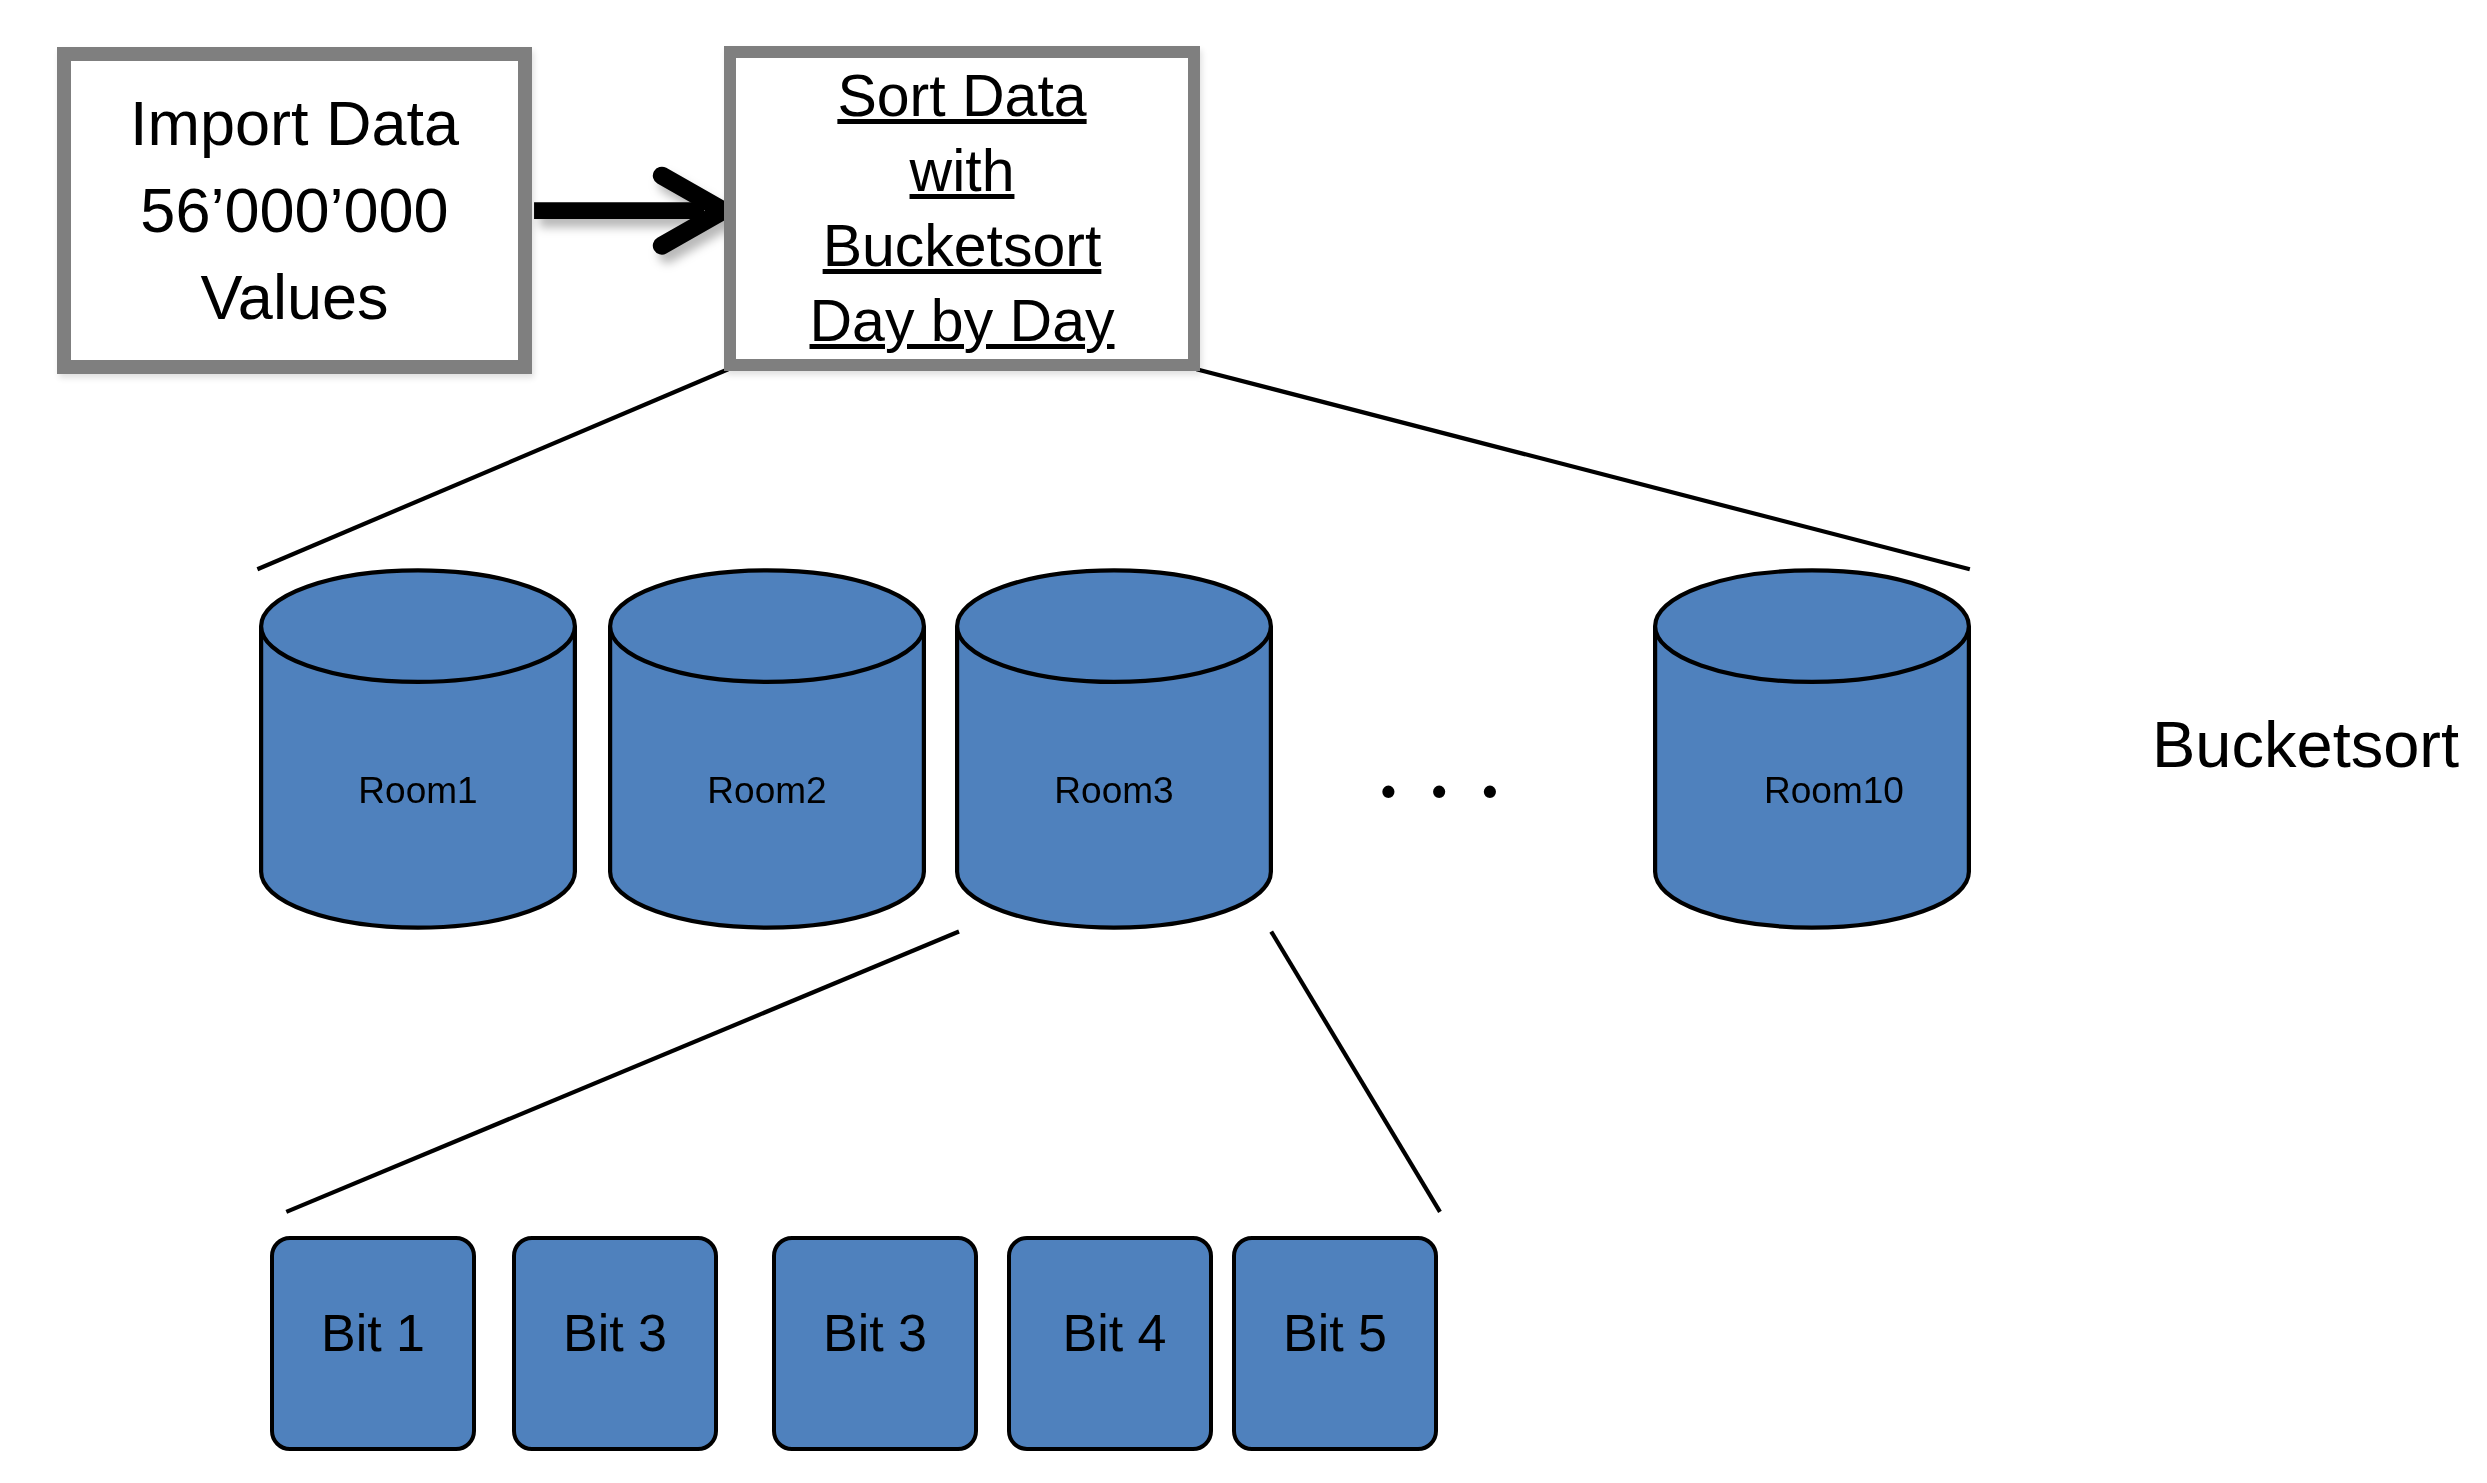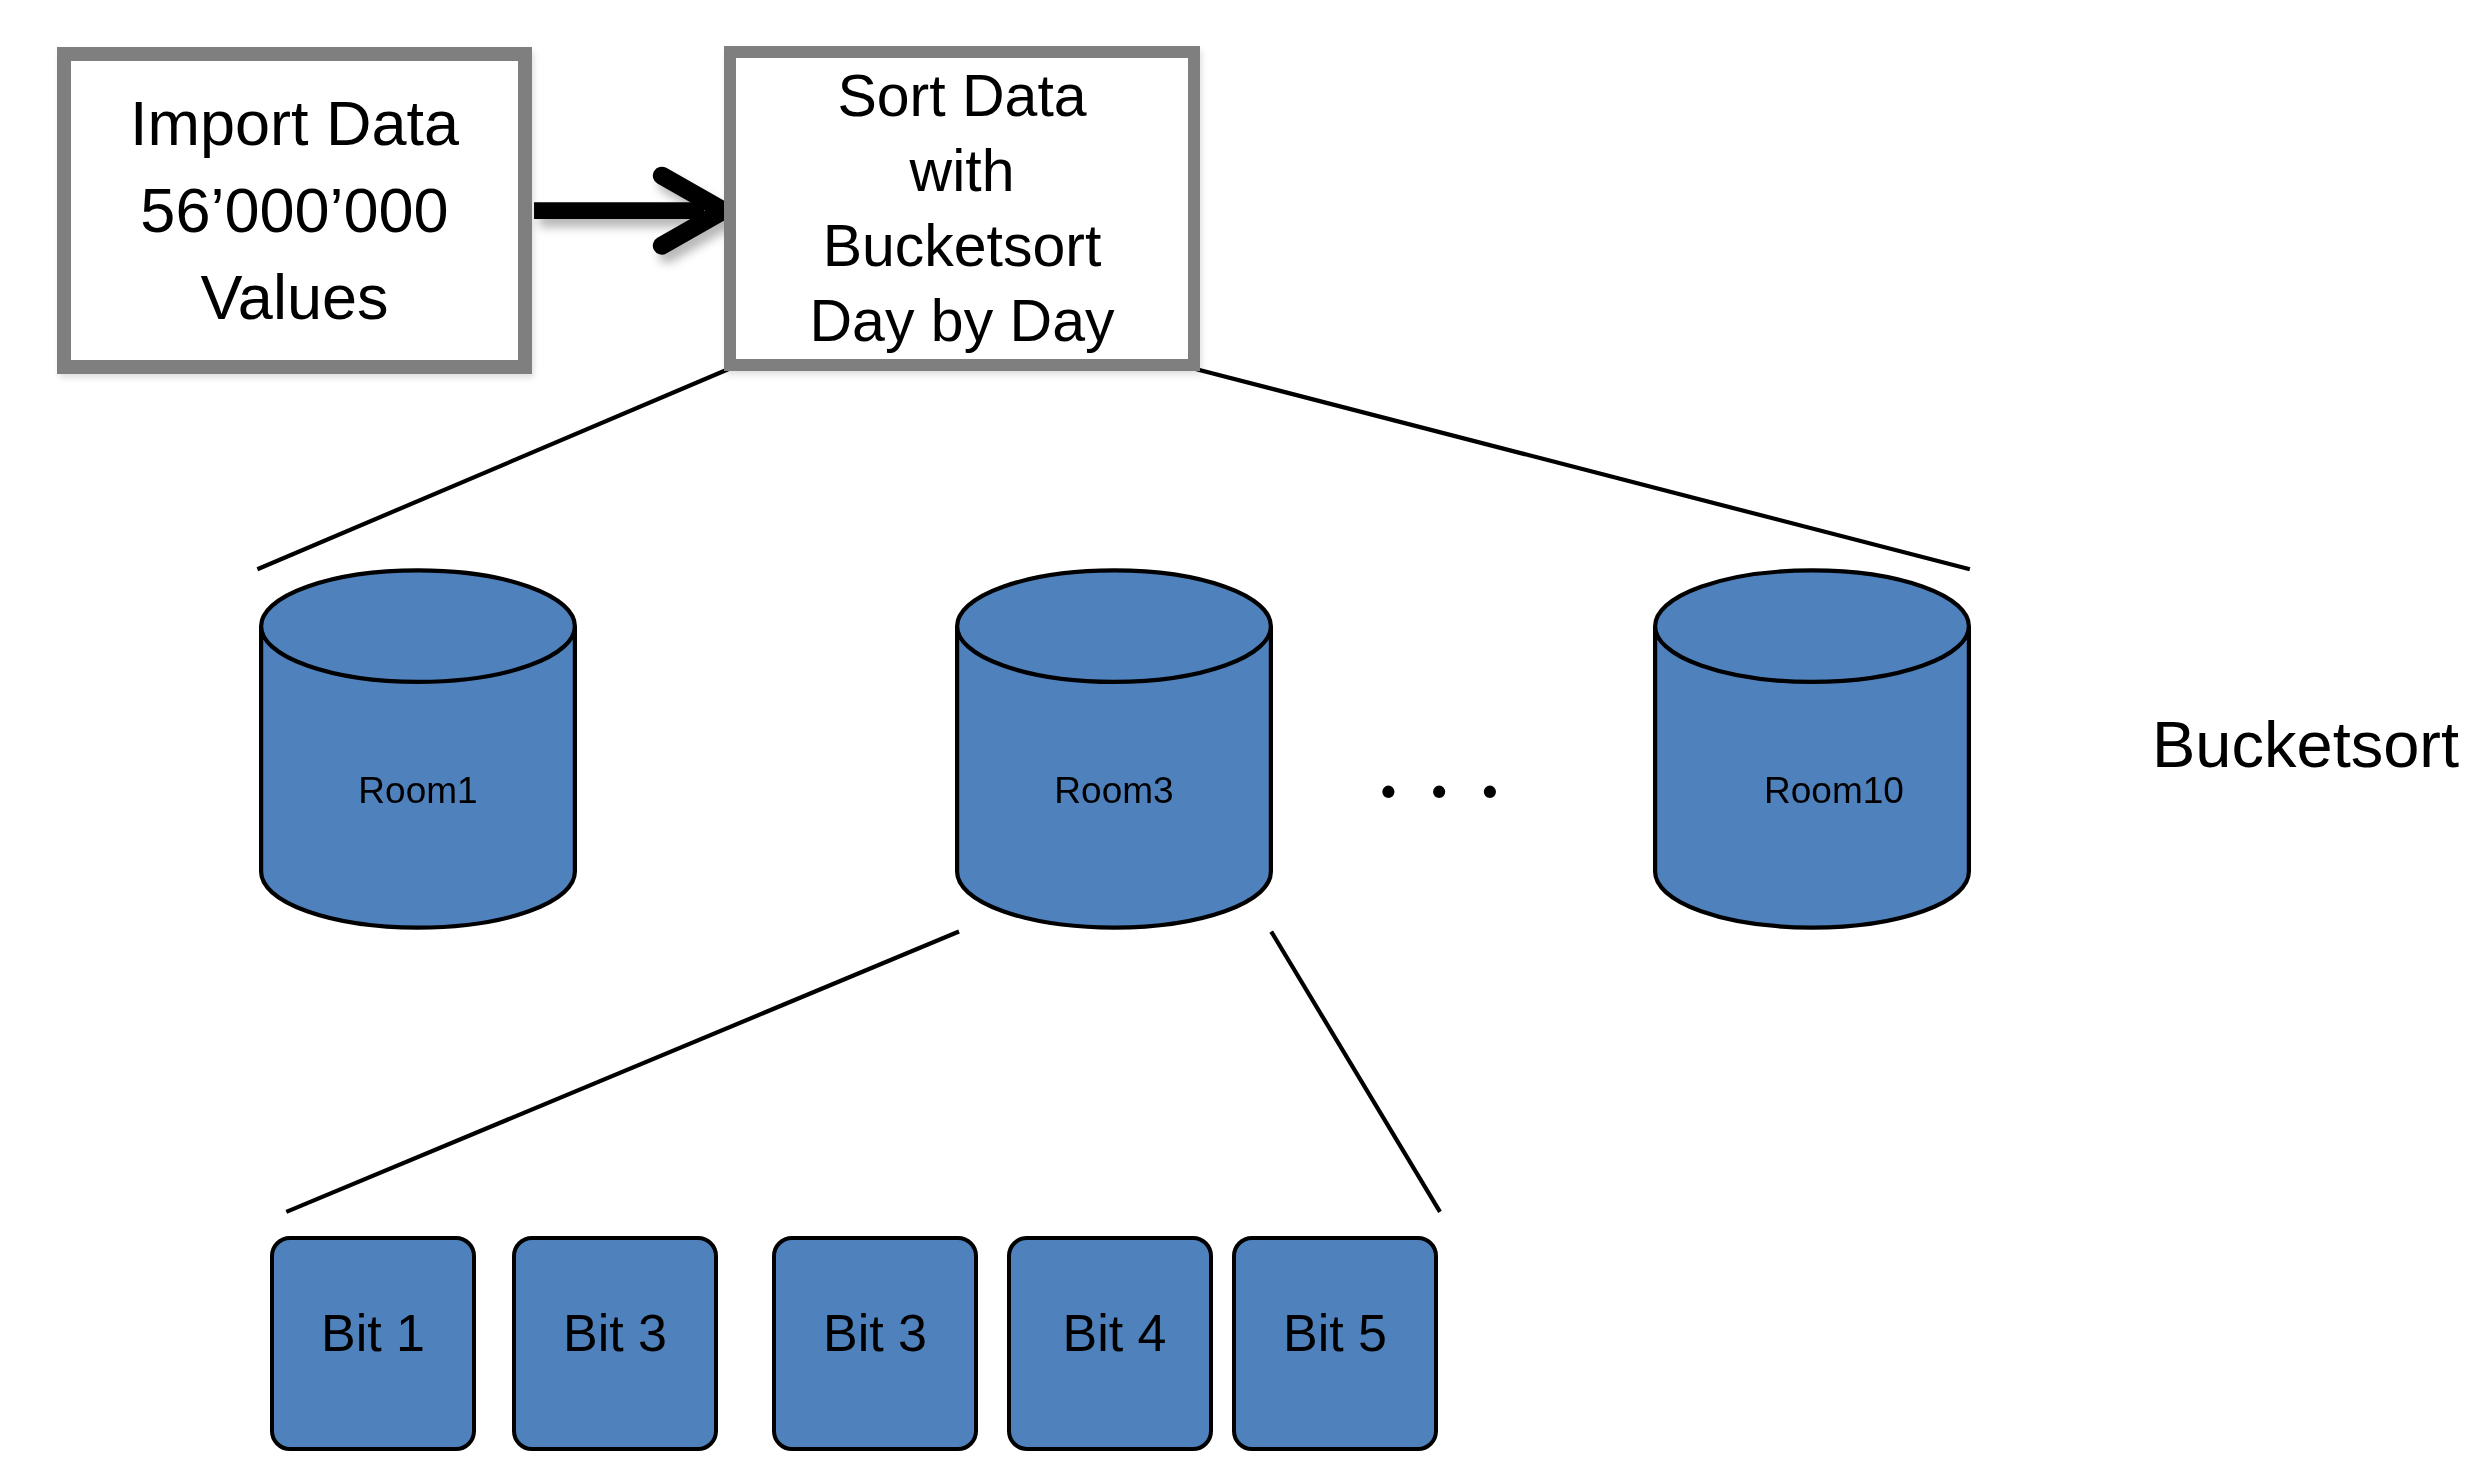--- a/index.html
+++ b/index.html
@@ -38,20 +38,21 @@
   #import-box {
     left: 57px; top: 47px;
     width: 475px; height: 327px;
     border: 14.5px solid #7F7F7F;
   }
   #import-box .bline { font-size: 63px; line-height: 87px; white-space: nowrap; }
   #sort-box {
     left: 724px; top: 46px;
     width: 476px; height: 325px;
     border: 12px solid #7F7F7F;
+    text-decoration: underline;
   }
   #sort-box .bline { font-size: 59px; line-height: 75px; white-space: nowrap; }
 
   
   .cyl {
     position: absolute;
     width: 318px;
     height: 362px;
     top: 568px;
   }
@@ -154,20 +155,27 @@
   </div>
 
   <div class="cyl" id="cyl-room1">
     <svg width="318" height="362" viewBox="0 0 528 600" xmlns="http://www.w3.org/2000/svg">
       <path d="M 3.5 96 L 3.5 504 A 260.5 92.5 0 0 0 524.5 504 L 524.5 96" fill="#4F81BD" stroke="#000000" stroke-width="7"></path>
       <ellipse cx="264" cy="96" rx="260.5" ry="92.5" fill="#4F81BD" stroke="#000000" stroke-width="7"></ellipse>
     </svg>
     <div class="clabel">Room1</div>
   </div>
 
+  <div class="cyl" id="cyl-room2">
+    <svg width="318" height="362" viewBox="0 0 528 600" xmlns="http://www.w3.org/2000/svg">
+      <path d="M 3.5 96 L 3.5 504 A 260.5 92.5 0 0 0 524.5 504 L 524.5 96" fill="#4F81BD" stroke="#000000" stroke-width="7"></path>
+      <ellipse cx="264" cy="96" rx="260.5" ry="92.5" fill="#4F81BD" stroke="#000000" stroke-width="7"></ellipse>
+    </svg>
+    <div class="clabel">Room2</div>
+  </div>
 
   <div class="cyl" id="cyl-room3">
     <svg width="318" height="362" viewBox="0 0 528 600" xmlns="http://www.w3.org/2000/svg">
       <path d="M 3.5 96 L 3.5 504 A 260.5 92.5 0 0 0 524.5 504 L 524.5 96" fill="#4F81BD" stroke="#000000" stroke-width="7"></path>
       <ellipse cx="264" cy="96" rx="260.5" ry="92.5" fill="#4F81BD" stroke="#000000" stroke-width="7"></ellipse>
     </svg>
     <div class="clabel">Room3</div>
   </div>
 
   <div class="cyl" id="cyl-room10">

